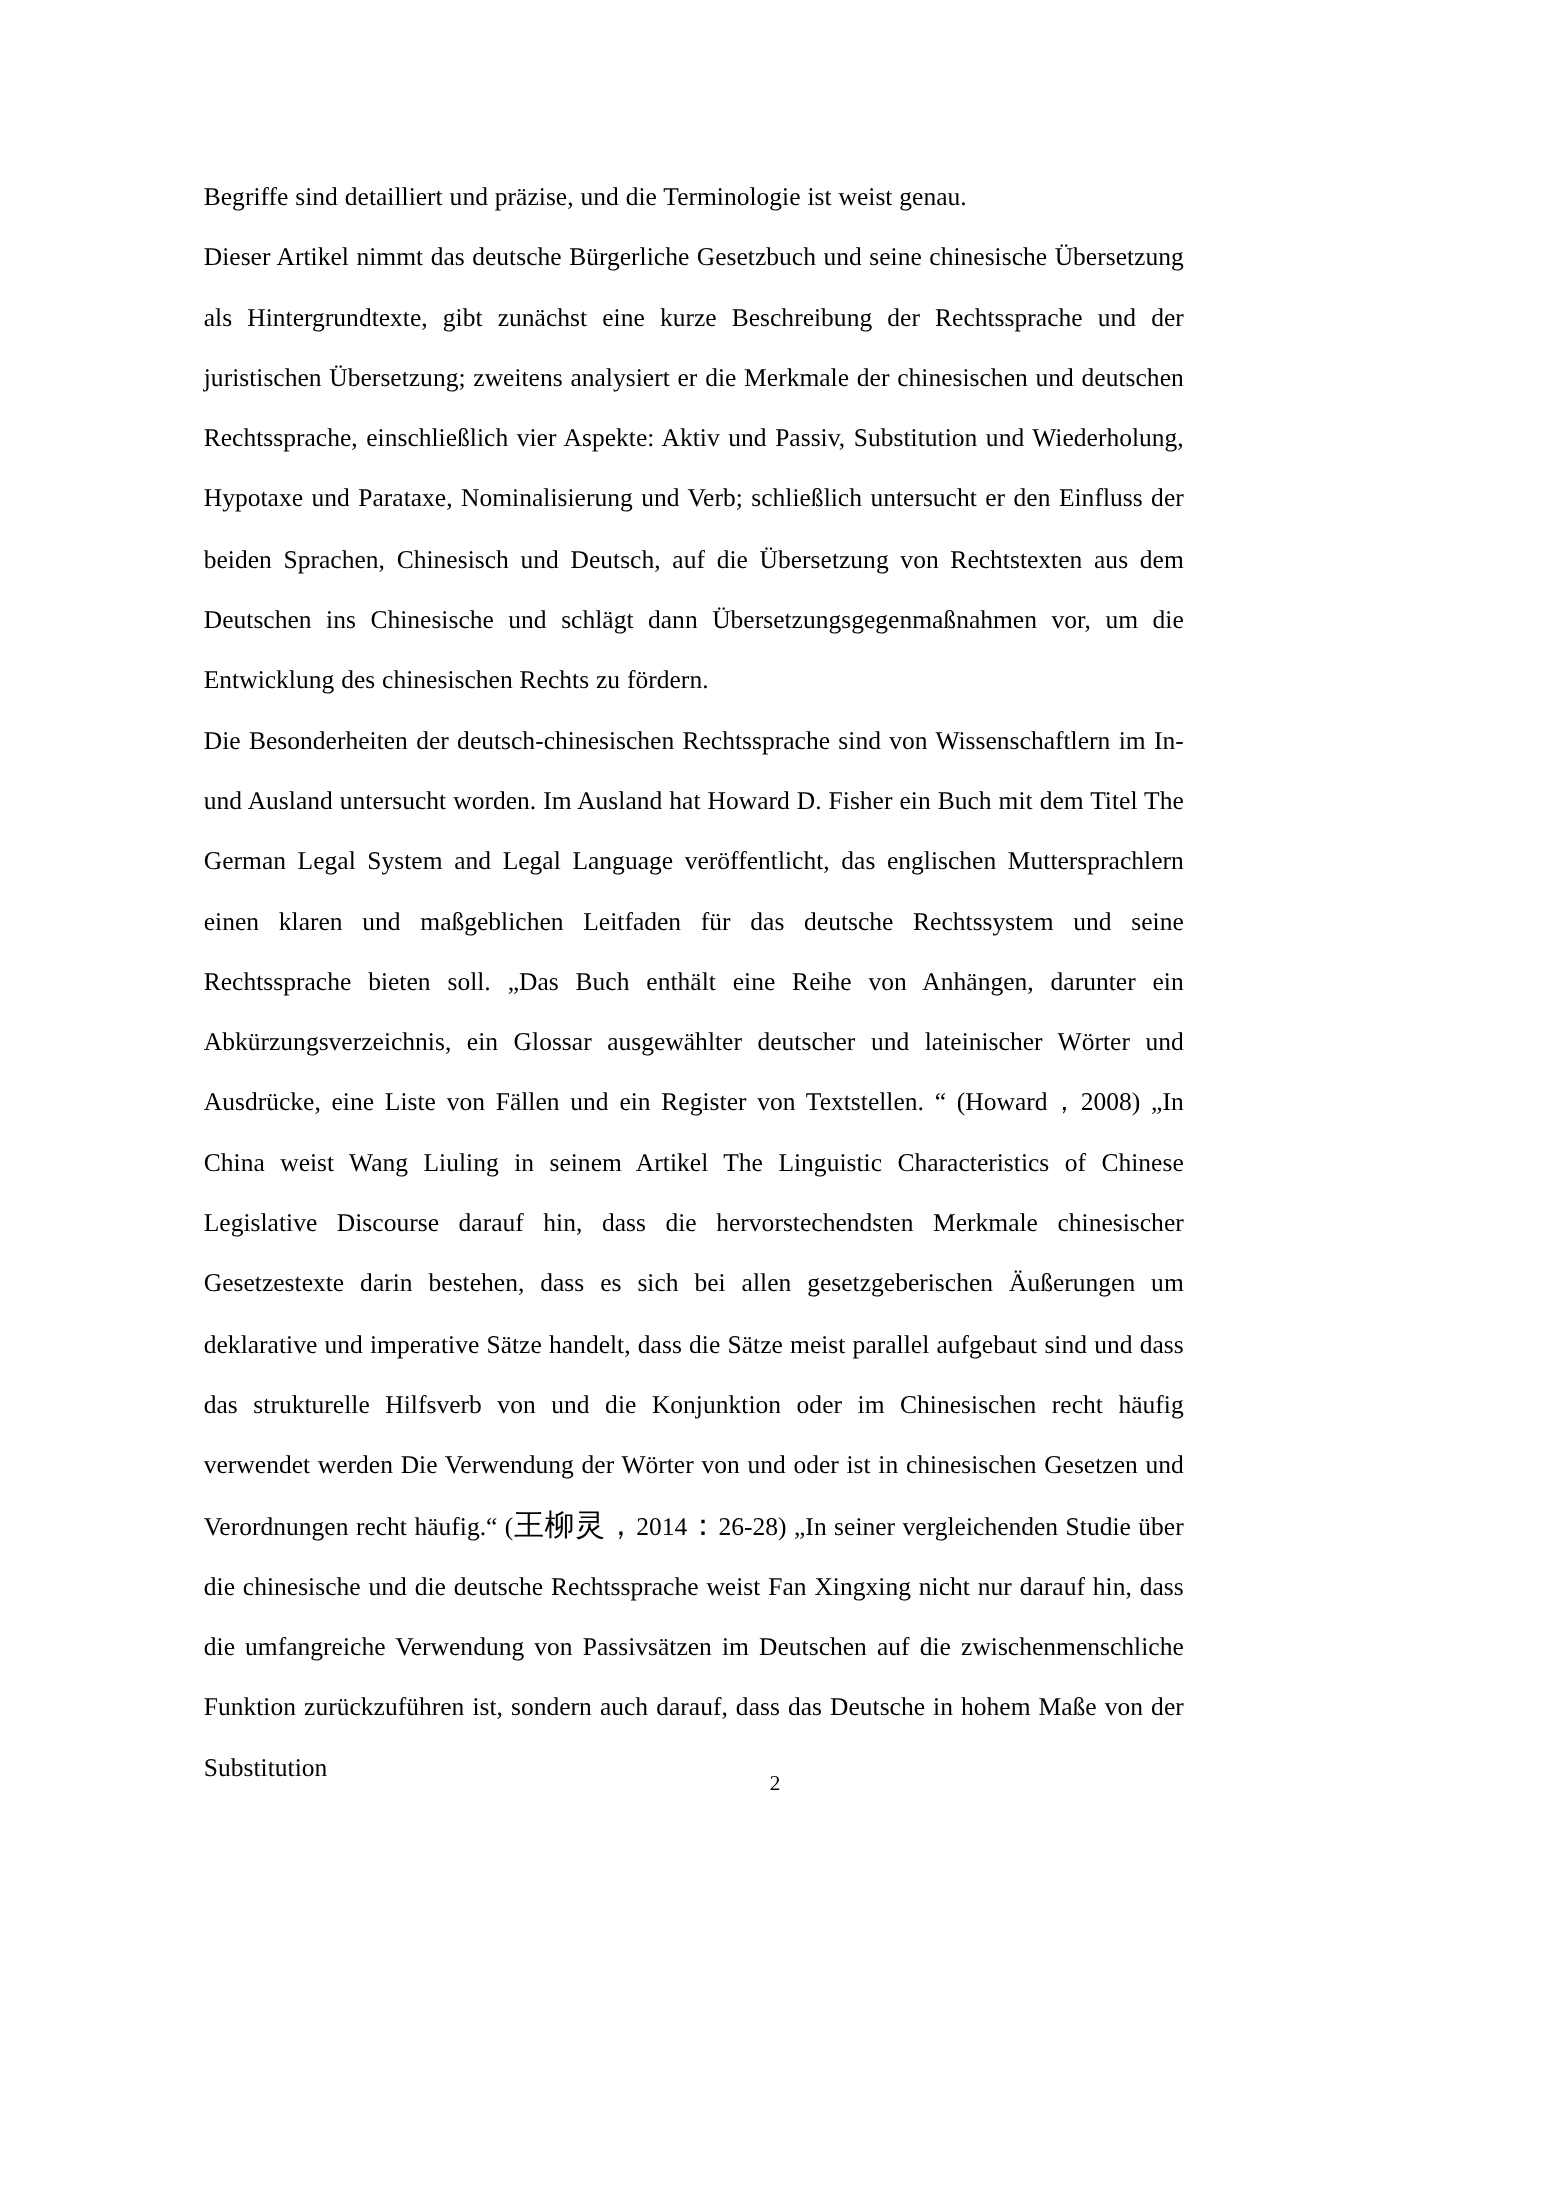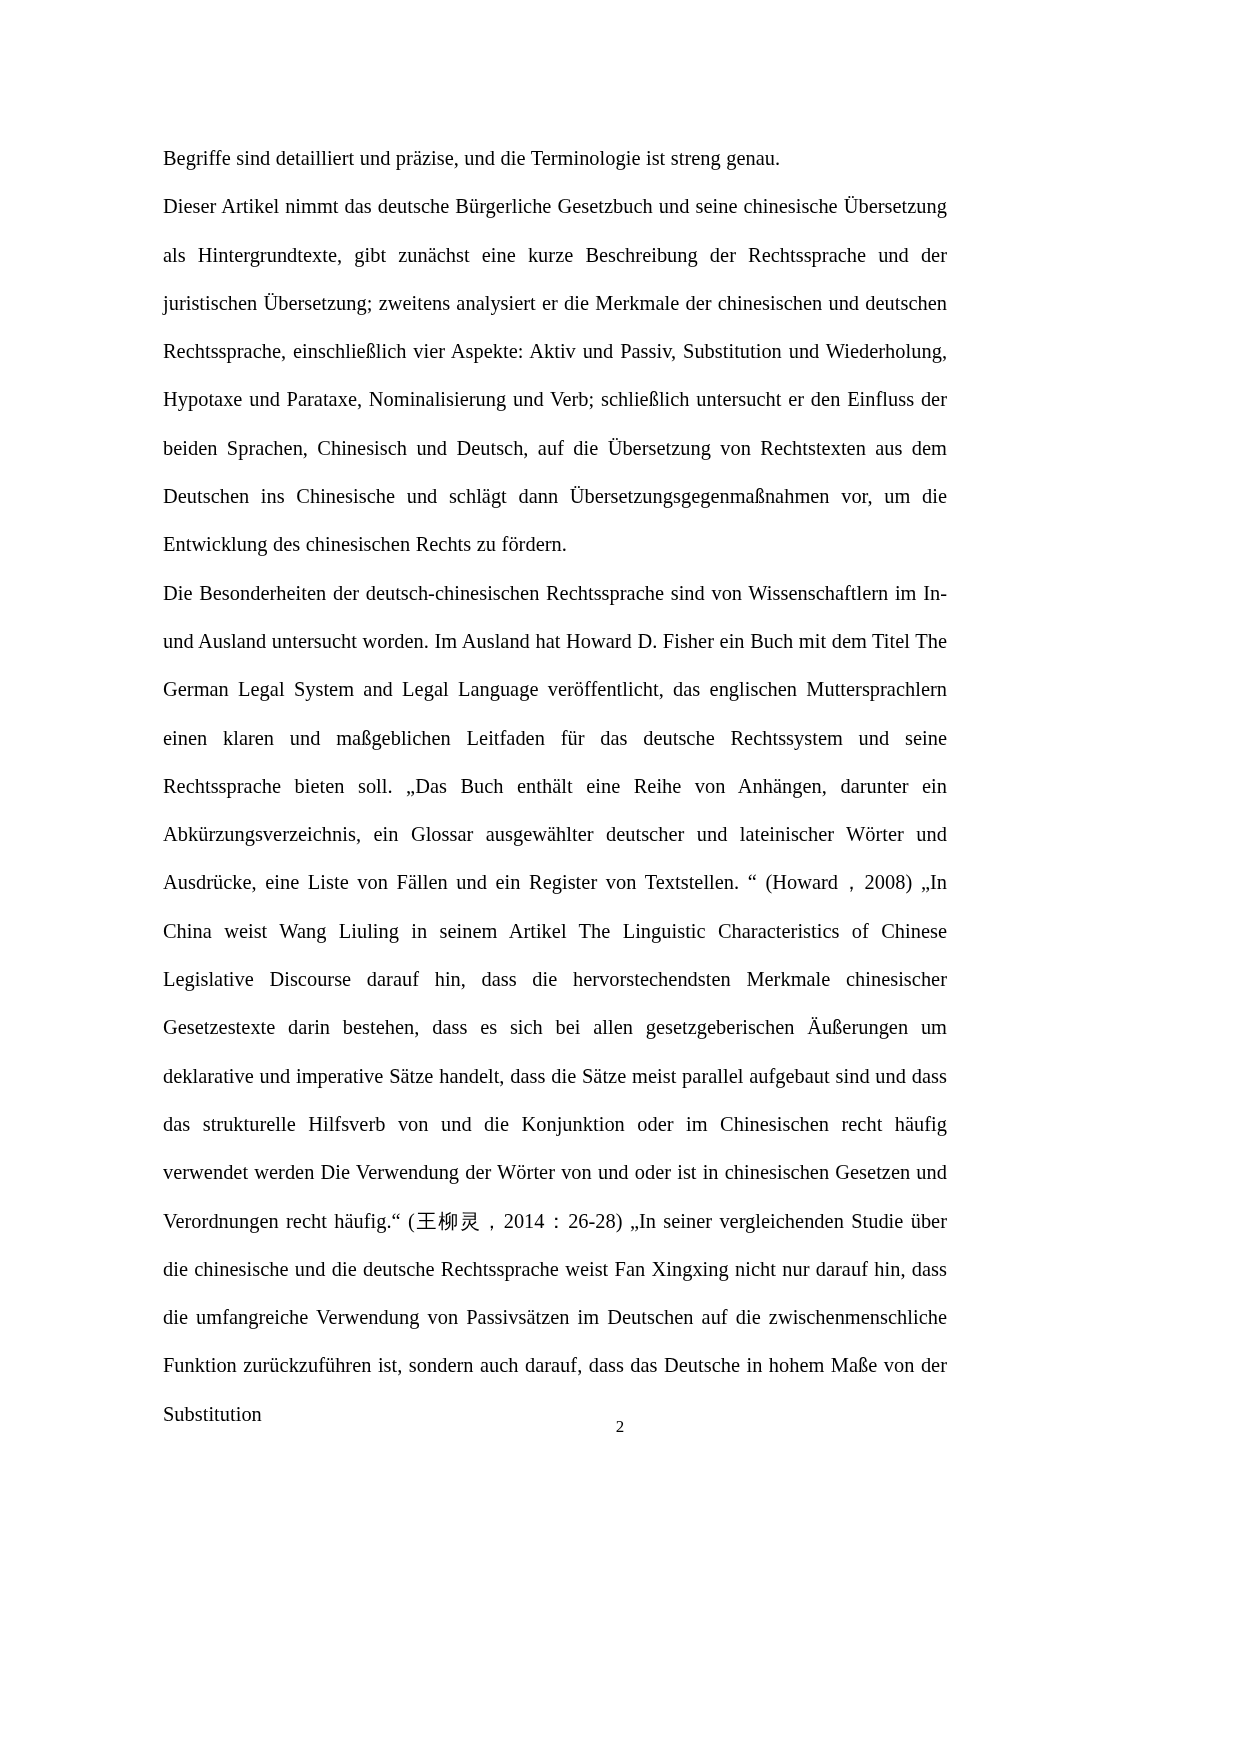--- a/index.html
+++ b/index.html
@@ -41,21 +41,21 @@
     text-indent: 0;
     hyphens: none;
   }
   p.para.last-line-left {
     text-align-last: left;
   }
   .it {
   }
   .cjk {
     font-family: Liberation Sans, sans-serif;
-    font-size: 20px;
+    font-size: 24px;
   }
   .page-number {
     position: absolute;
     left: 0;
     top: 1417px;
     width: 1240px;
     text-align: center;
     font-size: 17px;
     line-height: 20px;
     font-family: "Liberation Serif", "DejaVu Serif", serif;
@@ -63,21 +63,21 @@
   }
 </style>
 </head>
 <body>
 
 <div class="page">
 
   <div class="text-column">
 
     <p class="para last-line-left">
-      <span>Begriffe sind detailliert und präzise, und die Terminologie ist streng genau.</span>
+      <span>Begriffe sind detailliert und präzise, und die Terminologie ist weist genau.</span>
     </p>
 
     <p class="para last-line-left">
       <span>Dieser Artikel nimmt </span><span class="it">das deutsche Bürgerliche Gesetzbuch</span><span> und seine chinesische Übersetzung als Hintergrundtexte, gibt zunächst eine kurze Beschreibung der Rechtssprache und der juristischen Übersetzung; zweitens analysiert er die Merkmale der chinesischen und deutschen Rechtssprache, einschließlich vier Aspekte: Aktiv und Passiv, Substitution und Wiederholung, Hypotaxe und Parataxe, Nominalisierung und Verb; schließlich untersucht er den Einfluss der beiden Sprachen, Chinesisch und Deutsch, auf die Übersetzung von Rechtstexten aus dem Deutschen ins Chinesische und schlägt dann Übersetzungsgegenmaßnahmen vor, um die Entwicklung des chinesischen Rechts zu fördern.</span>
     </p>
 
     <p class="para">
       <span>Die Besonderheiten der deutsch-chinesischen Rechtssprache sind von Wissenschaftlern im In- und Ausland untersucht worden. Im Ausland hat Howard D. Fisher ein Buch mit dem Titel </span><span class="it">The German Legal System and Legal Language</span><span> veröffentlicht, das englischen Muttersprachlern einen klaren und maßgeblichen Leitfaden für das deutsche Rechtssystem und seine Rechtssprache bieten soll. „Das Buch enthält eine Reihe von Anhängen, darunter ein Abkürzungsverzeichnis, ein Glossar ausgewählter deutscher und lateinischer Wörter und Ausdrücke, eine Liste von Fällen und ein Register von Textstellen. “ (Howard，2008) „In China weist Wang Liuling in seinem Artikel </span><span class="it">The Linguistic Characteristics of Chinese Legislative Discourse</span><span> darauf hin, dass die hervorstechendsten Merkmale chinesischer Gesetzestexte darin bestehen, dass es sich bei allen gesetzgeberischen Äußerungen um deklarative und imperative Sätze handelt, dass die Sätze meist parallel aufgebaut sind und dass das strukturelle Hilfsverb </span><span class="it">von</span><span> und die Konjunktion </span><span class="it">oder</span><span> im Chinesischen recht häufig verwendet werden Die Verwendung der Wörter </span><span class="it">von</span><span> und </span><span class="it">oder</span><span> ist in chinesischen Gesetzen und Verordnungen recht häufig.“ (</span><span class="cjk">王柳灵，</span><span>2014</span><span class="cjk">：</span><span>26-28) „In seiner </span><span class="it">vergleichenden Studie über die chinesische und die deutsche Rechtssprache</span><span> weist Fan Xingxing nicht nur darauf hin, dass die umfangreiche Verwendung von Passivsätzen im Deutschen auf die zwischenmenschliche Funktion zurückzuführen ist, sondern auch darauf, dass das Deutsche in hohem Maße von der Substitution</span>
     </p>
 

